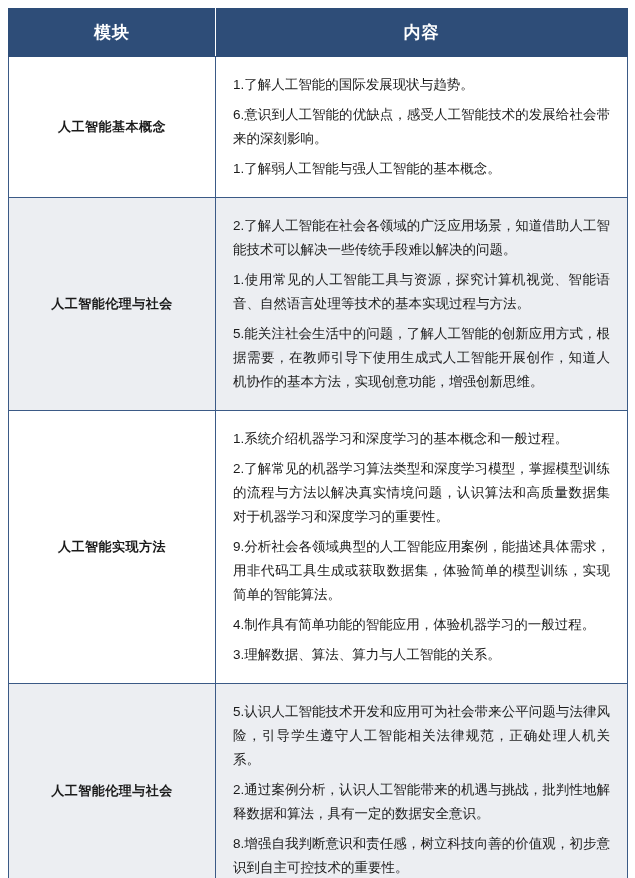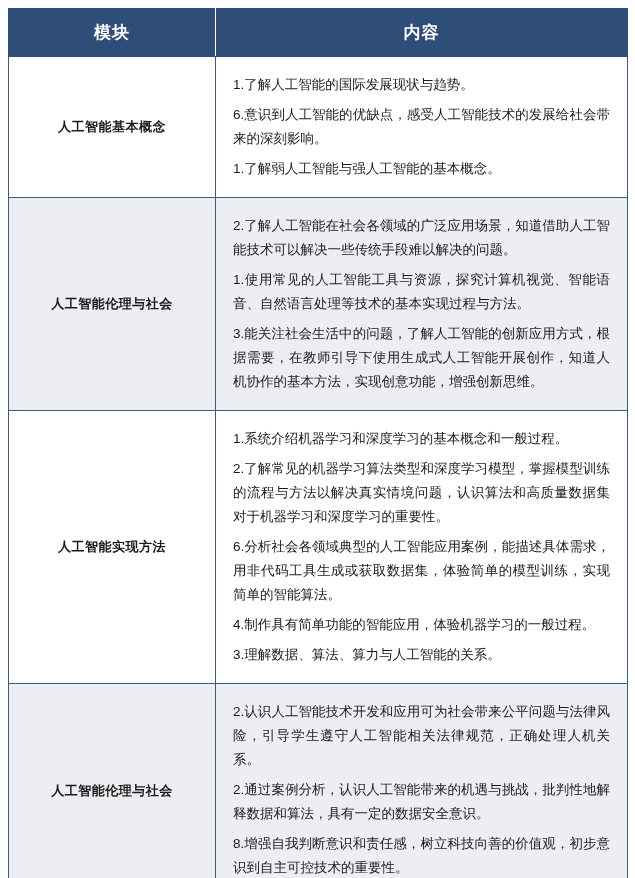--- a/index.html
+++ b/index.html
@@ -93,36 +93,36 @@
           <p class="content-line">1.了解人工智能的国际发展现状与趋势。</p>
           <p class="content-line">6.意识到人工智能的优缺点，感受人工智能技术的发展给社会带来的深刻影响。</p>
           <p class="content-line">1.了解弱人工智能与强人工智能的基本概念。</p>
         </td>
       </tr>
       <tr class="row-alt">
         <td class="cell-module">人工智能伦理与社会</td>
         <td class="cell-content">
           <p class="content-line">2.了解人工智能在社会各领域的广泛应用场景，知道借助人工智能技术可以解决一些传统手段难以解决的问题。</p>
           <p class="content-line">1.使用常见的人工智能工具与资源，探究计算机视觉、智能语音、自然语言处理等技术的基本实现过程与方法。</p>
-          <p class="content-line">3.能关注社会生活中的问题，了解人工智能的创新应用方式，根据需要，在教师引导下使用生成式人工智能开展创作，知道人机协作的基本方法，实现创意功能，增强创新思维。</p>
+          <p class="content-line">5.能关注社会生活中的问题，了解人工智能的创新应用方式，根据需要，在教师引导下使用生成式人工智能开展创作，知道人机协作的基本方法，实现创意功能，增强创新思维。</p>
         </td>
       </tr>
       <tr class="row-plain">
         <td class="cell-module">人工智能实现方法</td>
         <td class="cell-content">
           <p class="content-line">1.系统介绍机器学习和深度学习的基本概念和一般过程。</p>
           <p class="content-line">2.了解常见的机器学习算法类型和深度学习模型，掌握模型训练的流程与方法以解决真实情境问题，认识算法和高质量数据集对于机器学习和深度学习的重要性。</p>
-          <p class="content-line">6.分析社会各领域典型的人工智能应用案例，能描述具体需求，用非代码工具生成或获取数据集，体验简单的模型训练，实现简单的智能算法。</p>
+          <p class="content-line">9.分析社会各领域典型的人工智能应用案例，能描述具体需求，用非代码工具生成或获取数据集，体验简单的模型训练，实现简单的智能算法。</p>
           <p class="content-line">4.制作具有简单功能的智能应用，体验机器学习的一般过程。</p>
           <p class="content-line">3.理解数据、算法、算力与人工智能的关系。</p>
         </td>
       </tr>
       <tr class="row-alt">
         <td class="cell-module">人工智能伦理与社会</td>
         <td class="cell-content">
-          <p class="content-line">2.认识人工智能技术开发和应用可为社会带来公平问题与法律风险，引导学生遵守人工智能相关法律规范，正确处理人机关系。</p>
+          <p class="content-line">5.认识人工智能技术开发和应用可为社会带来公平问题与法律风险，引导学生遵守人工智能相关法律规范，正确处理人机关系。</p>
           <p class="content-line">2.通过案例分析，认识人工智能带来的机遇与挑战，批判性地解释数据和算法，具有一定的数据安全意识。</p>
           <p class="content-line">8.增强自我判断意识和责任感，树立科技向善的价值观，初步意识到自主可控技术的重要性。</p>
         </td>
       </tr>
     </tbody>
   </table>
 </div>
 
 </body></html>

